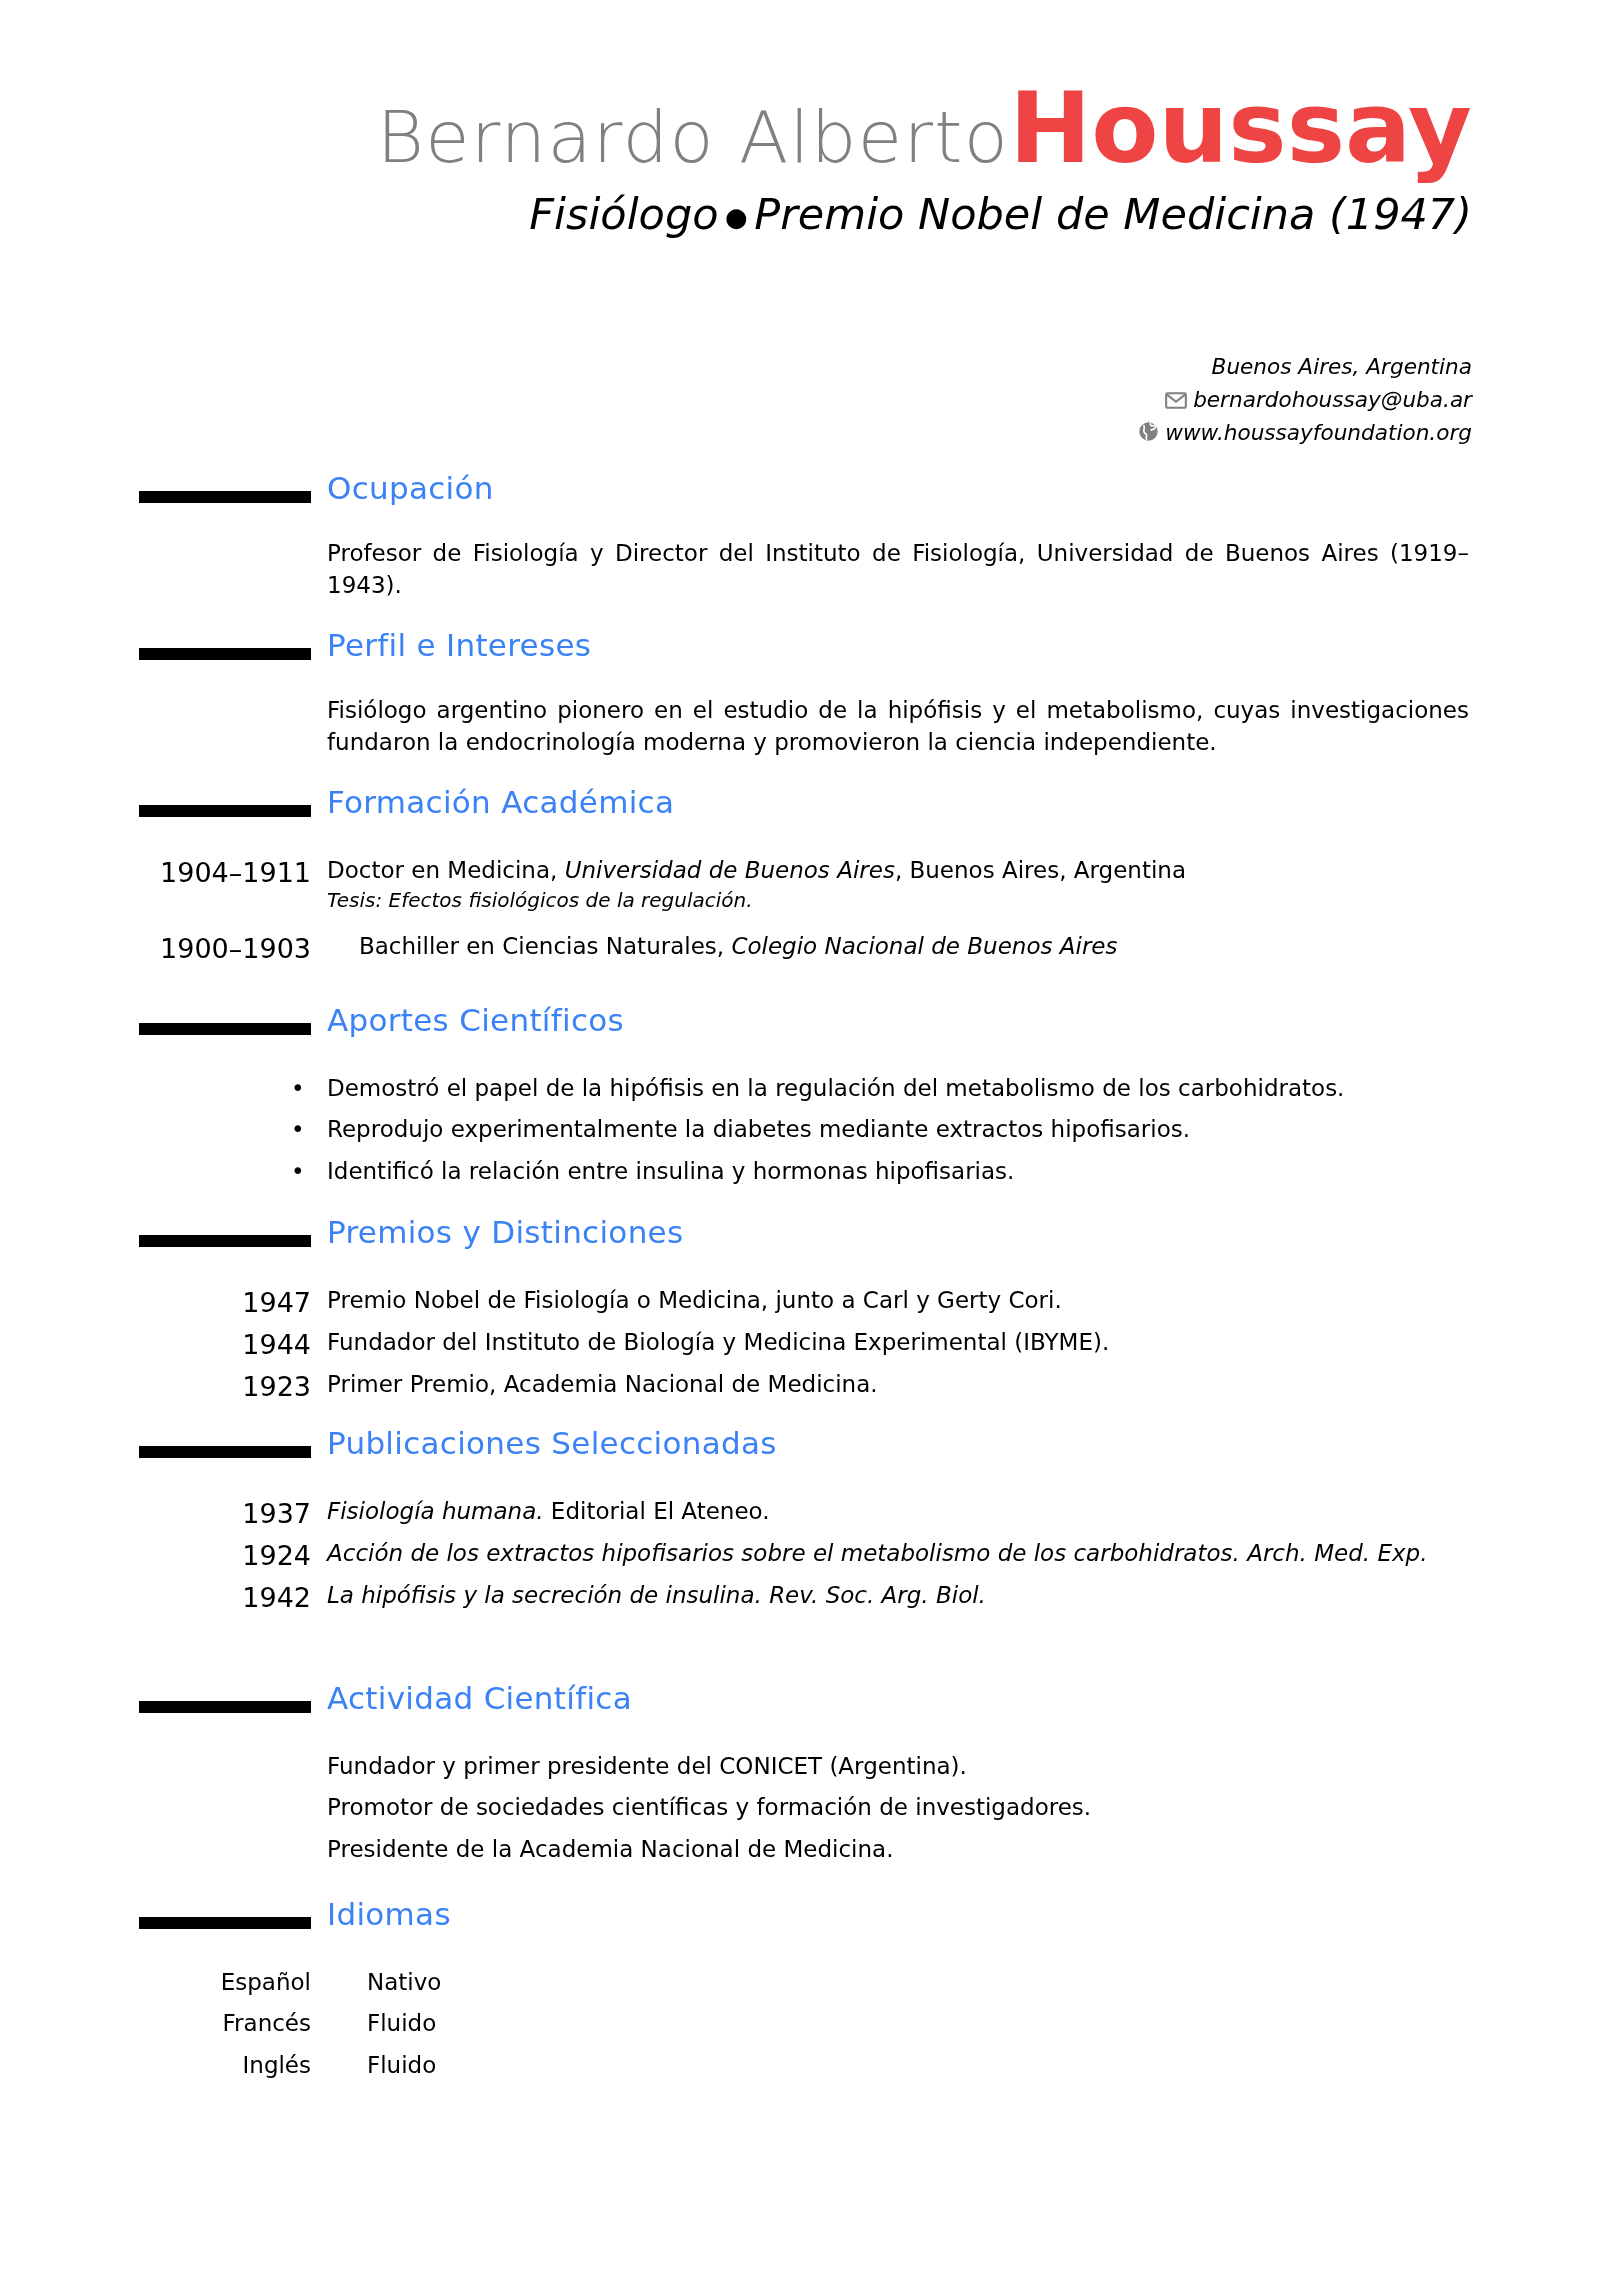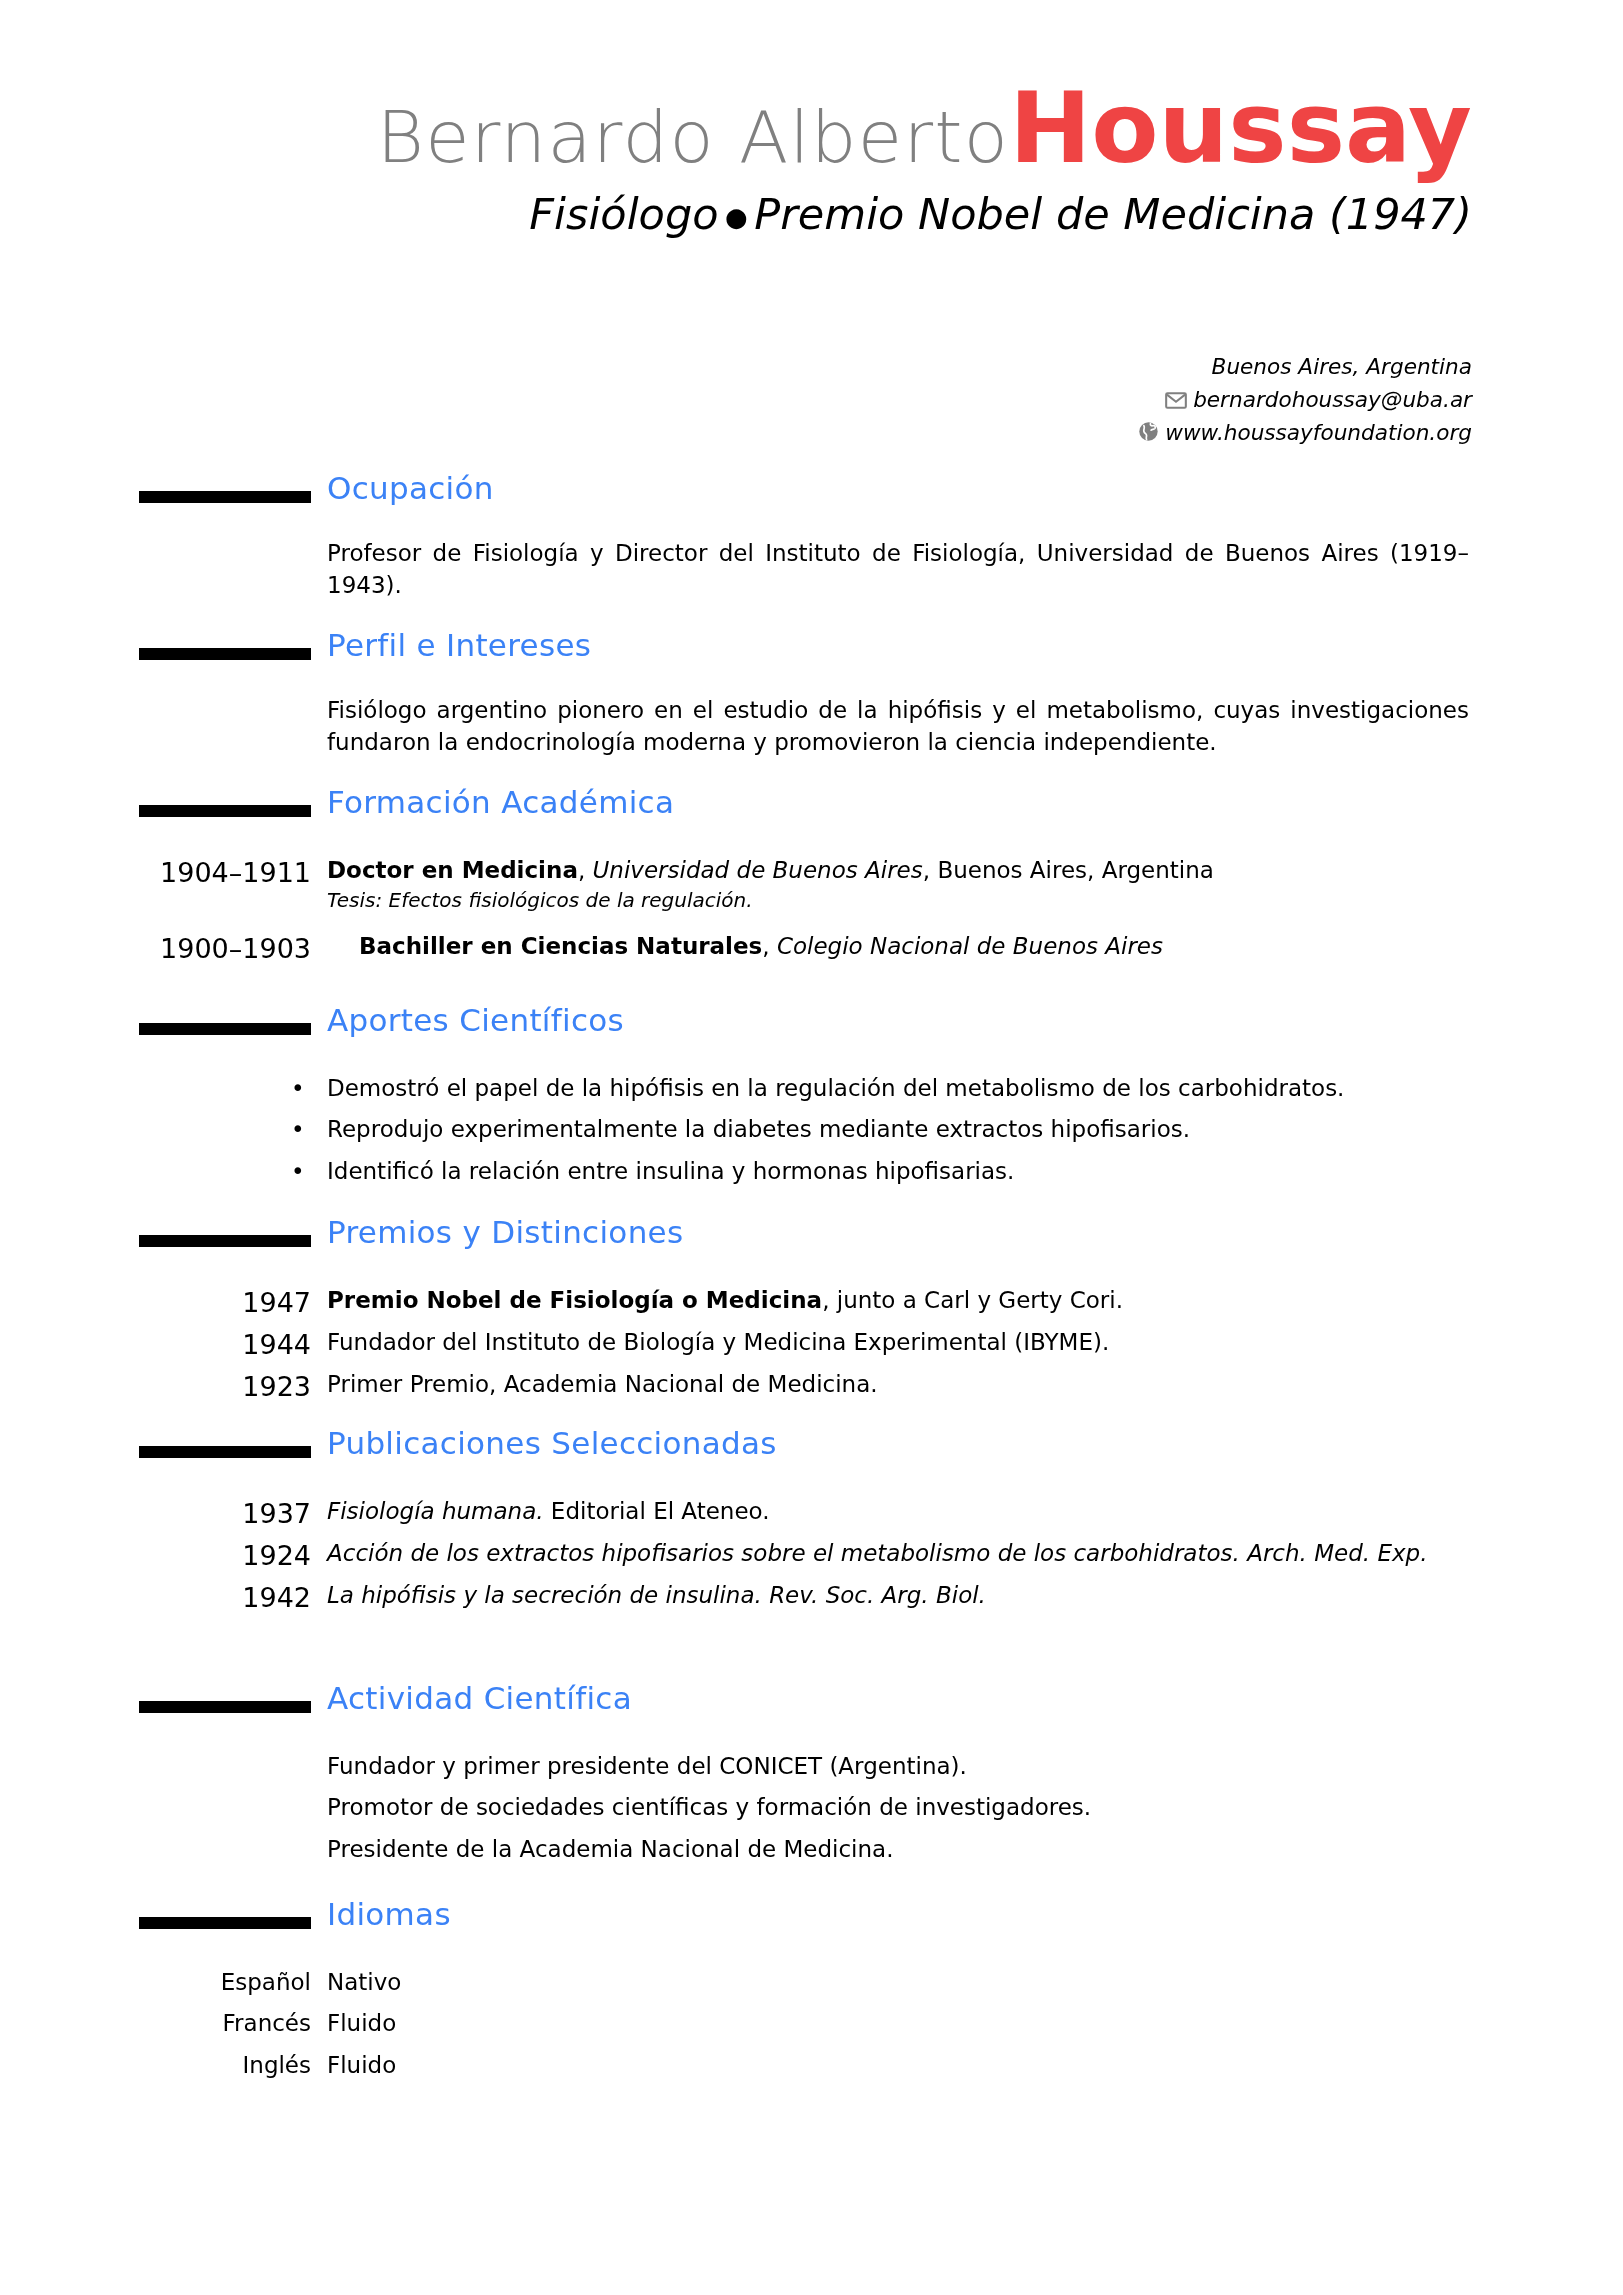--- a/index.html
+++ b/index.html
@@ -147,21 +147,21 @@
     text-align: justify;
   }
   .entry .detail.it { font-style: italic; }
   .entry .sub {
     margin-left: 327px;
     width: 1142px;
     font-size: 20px;
     font-style: italic;
     line-height: 1.40;
   }
-  b.strong { font-weight: 700; }
+  b.strong { font-weight: 400; }
   i.em { font-style: italic; }
 
   
   .bullet-row {
     position: relative;
     width: 1472px;
   }
   .bullet-row .dot {
     position: absolute;
     left: 288px;
@@ -175,20 +175,21 @@
     margin-left: 327px;
     width: 1142px;
     font-size: 23px;
     line-height: 1.40;
   }
 
   
   .lang-row {
     position: relative;
     width: 1472px;
+    padding-left: 40px;
   }
   .lang-row .lname {
     position: absolute;
     left: 0;
     top: 0;
     width: 311px;
     text-align: right;
     font-size: 23px;
     line-height: 1.40;
   }

